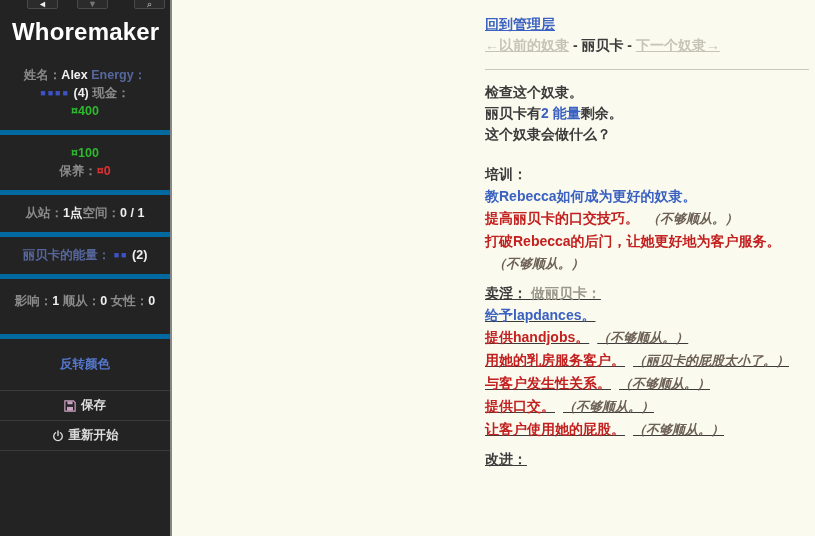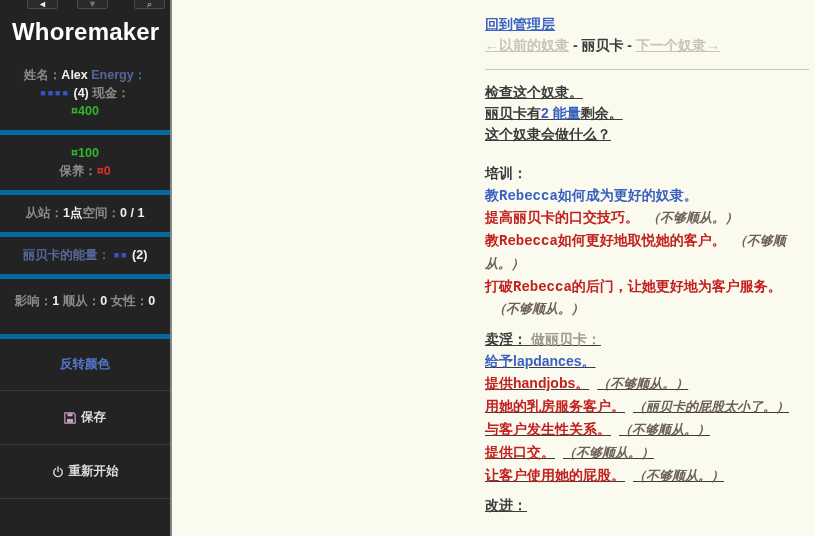--- a/index.html
+++ b/index.html
@@ -40,47 +40,47 @@
   .lbl { color: #8a8a8a; }
   .val { color: #efefef; }
   .energy-lbl { color: #56679c; }
   .bars { color: #3d52c4; font-size: 9px; letter-spacing: 2px; vertical-align: 1px; }
   .money { color: #2eb82d; }
   .neg { color: #e03030; }
   .sb-link { color: #5577cc; cursor: pointer; }
   .sb-invert { padding: 16px 4px 17px 4px; border-bottom: none; }
   .sb-btn-row {
     border-top: 1px solid #3a3a3c; border-bottom: 1px solid #3a3a3c;
-    padding: 18px 0; color: #dddddd; cursor: pointer;
+    padding: 6px 0; color: #dddddd; cursor: pointer;
     display: flex; align-items: center; justify-content: center; gap: 5px;
   }
   .sb-btn-row + .sb-btn-row { border-top: none; }
   .icon-svg { display: inline-block; vertical-align: -2px; }
 
   
   .main {
     position: absolute; left: 174px; top: 0; right: 0; bottom: 0;
     padding: 14px 6px 0 311px;
     font-size: 14px; font-weight: bold; color: #3b3b3b;
     line-height: 21px;
   }
   a.link { color: #3b62c1; text-decoration: none; cursor: pointer; }
   a.link.u { text-decoration: underline; }
   .nav-line { margin-top: 0; }
   .nav-dis { color: #c6c4b6; text-decoration: underline; font-weight: bold; }
   .nav-cur { color: #3b3b3b; }
   .main hr { border: none; border-top: 1px solid #c9c8bc; margin: 13px 0 12px 0; }
-  .para { margin-bottom: 8px; text-decoration: underline; }
+  .para { margin-bottom: 8px; }
   .blue-hl { color: #3b62c1; }
   .heading { margin-top: 19px; }
   .sub-head { color: #9a988c; }
   .action { line-height: 22px; }
   .red { color: #c32020; }
   .note { font-style: italic; font-size: 13px; color: #6d6055; margin-left: 8px; }
-  .sect { margin-top: 19px; font-family: Liberation Mono, monospace; }
+  .sect { margin-top: 19px; }
   .sect2 { margin-top: 8px; text-decoration: underline; }
 </style>
 </head>
 <body>
 
 <div class="sidebar">
   <div class="sb-top">
     <div class="mini-btn b1"><span>◄</span></div>
     <div class="mini-btn b2"><span>▼</span></div>
     <div class="mini-btn b3"><span>⌕</span></div>
@@ -171,23 +171,20 @@
 
   <div class="sect">
     <div class="heading" style="margin-top:0">培训：</div>
     <div class="action">
       <a class="link">教Rebecca如何成为更好的奴隶。</a>
     </div>
     <div class="action red">
       <span>提高丽贝卡的口交技巧。</span><span class="note">（不够顺从。）</span>
     </div>
     <div class="action red">
-      <span>教Rebecca如何更好地取悦她的客户。</span><span class="note">（不够顺从。）</span>
-    </div>
-    <div class="action red">
       <span>打破Rebecca的后门，让她更好地为客户服务。</span><span class="note">（不够顺从。）</span>
     </div>
   </div>
 
   <div class="sect2">
     <div>
       <span>卖淫：</span>
       <span class="sub-head">做丽贝卡：</span>
     </div>
     <div class="action">

